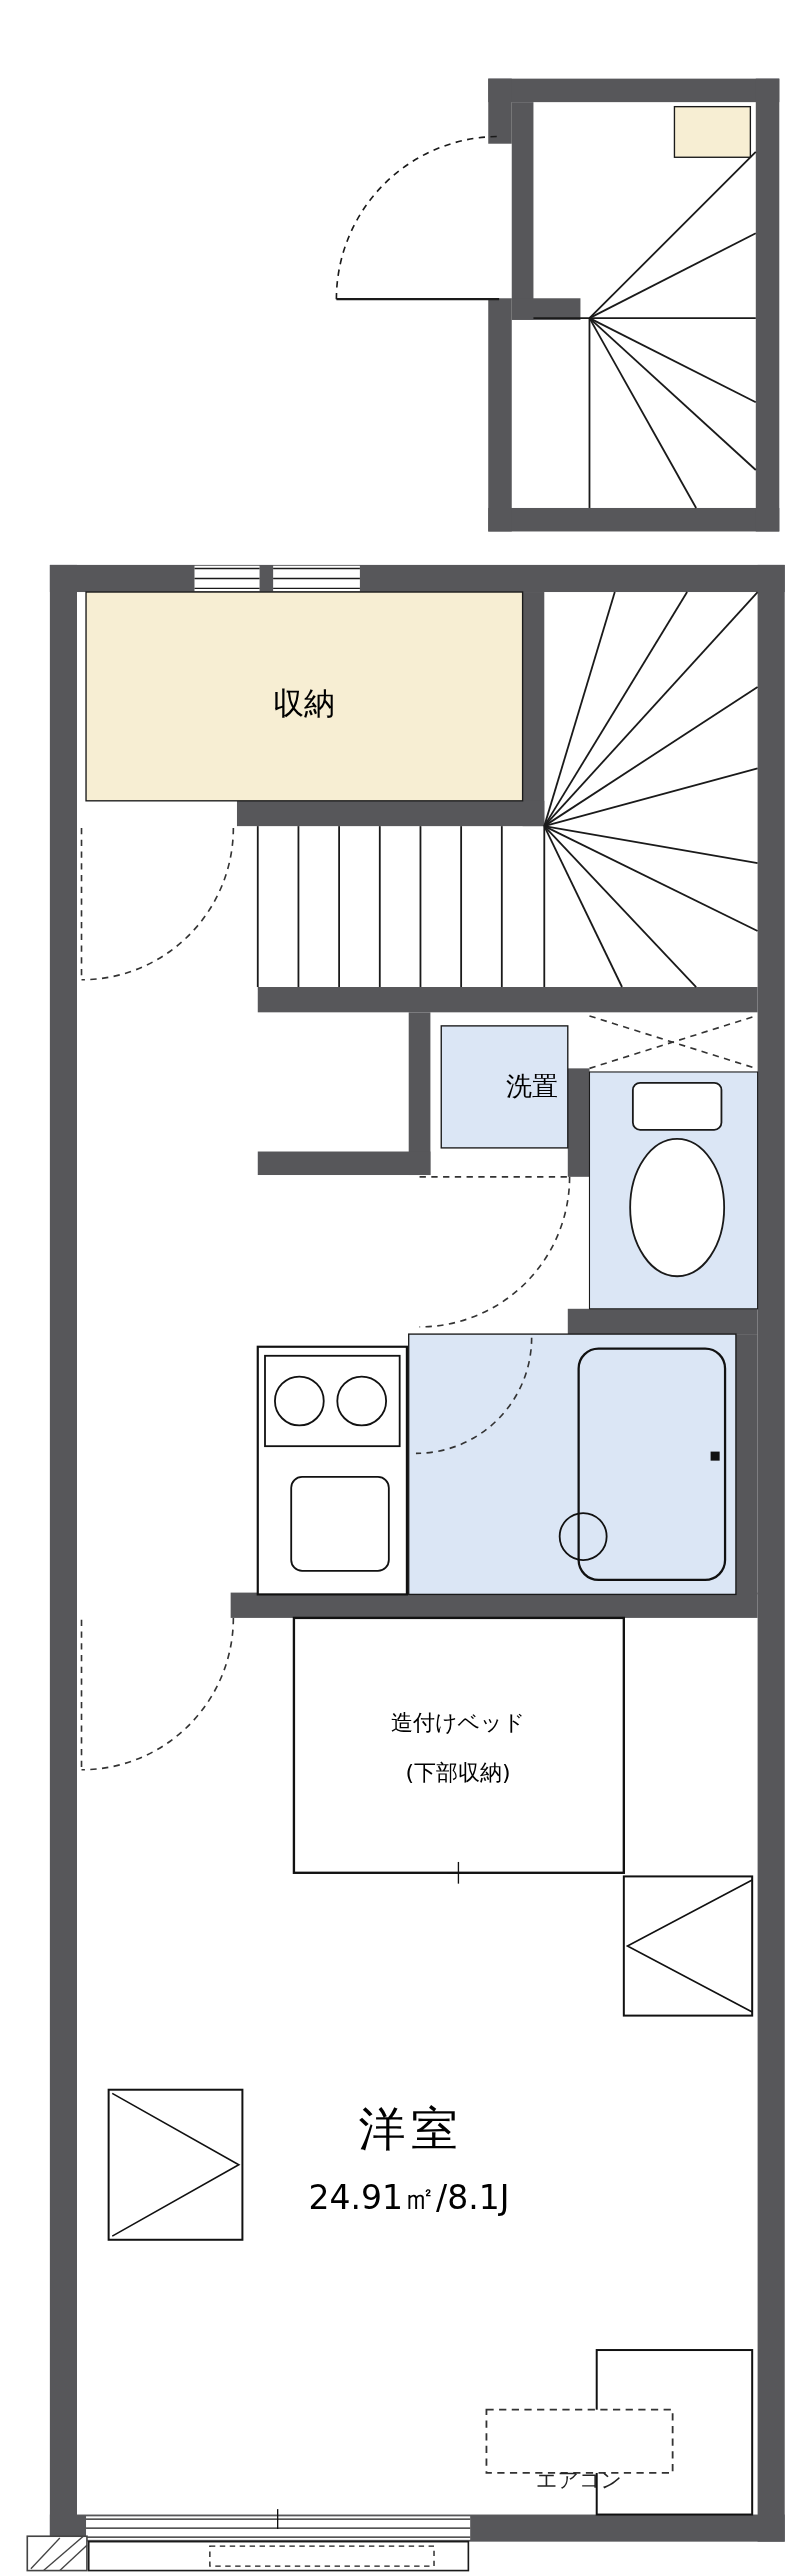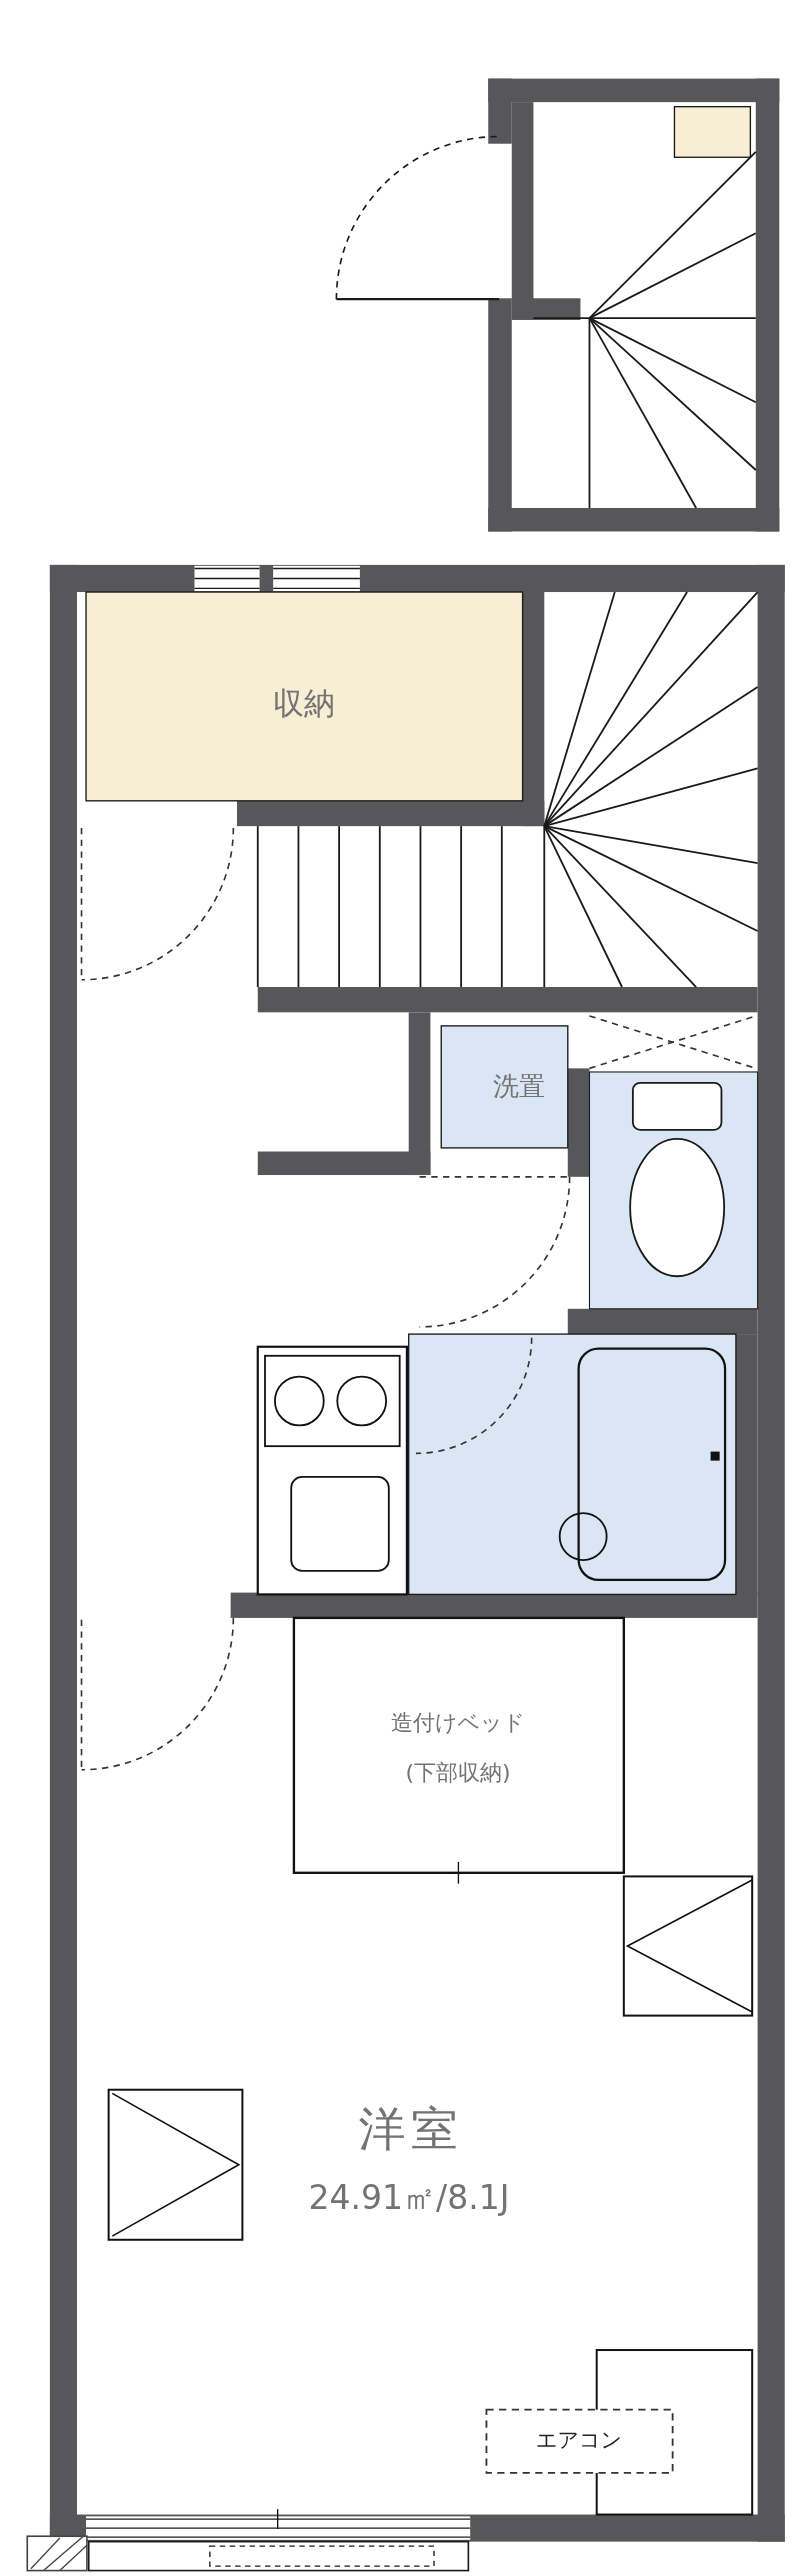--- a/index.html
+++ b/index.html
@@ -7,31 +7,31 @@
     position:relative;
     width:812px;height:2576px;
     background:#ffffff;
     font-family:"DejaVu Sans","Liberation Sans",sans-serif;
     overflow:hidden;
   }
   .canvas svg{position:absolute;left:0;top:0;}
   .label{
     position:absolute;
     transform:translate(-50%,-50%);
-    color:#737373;
+    color:#000000;
     white-space:nowrap;
     text-align:center;
     line-height:1.1;
   }
   .lbl-closet{font-size:31px;}
   .lbl-washer{font-size:26px;}
   .lbl-bed{font-size:22px;}
   .lbl-room{font-size:47px;letter-spacing:5.4px;}
   .lbl-size{font-size:33px;}
-  .lbl-aircon{font-size:21px;color:#222;}
+  .lbl-aircon{font-size:21px;color:#222;margin-top:40px;}
 </style>
 </head>
 <body>
 
 <div class="canvas">
 
   <svg width="812" height="2576" viewBox="0 0 898 2850">
 
     <g>
       <g fill="#57575a">
@@ -186,21 +186,21 @@
         <line x1="34" y1="2842" x2="66" y2="2808"></line>
         <line x1="48" y1="2844" x2="92" y2="2806"></line>
         <line x1="66" y1="2844" x2="96" y2="2816"></line>
       </g>
 
     </g>
   </svg>
 
   <div class="label lbl-closet" style="left:304px;top:703px;">収納</div>
 
-  <div class="label lbl-washer" style="left:519px;top:1086px;">洗置</div>
+  <div class="label lbl-washer" style="left:532px;top:1086px;">洗置</div>
 
   <div class="label lbl-bed" style="left:458px;top:1723px;">造付けベッド</div>
 
   <div class="label lbl-bed" style="left:458px;top:1773px;text-align:center;">(下部収納)</div>
 
   <div class="label lbl-room" style="left:411px;top:2129px;">洋室</div>
 
   <div class="label lbl-size" style="left:409px;top:2198px;">24.91㎡/8.1J</div>
 
   <div class="label lbl-aircon" style="left:579px;top:2441px;">エアコン</div>

